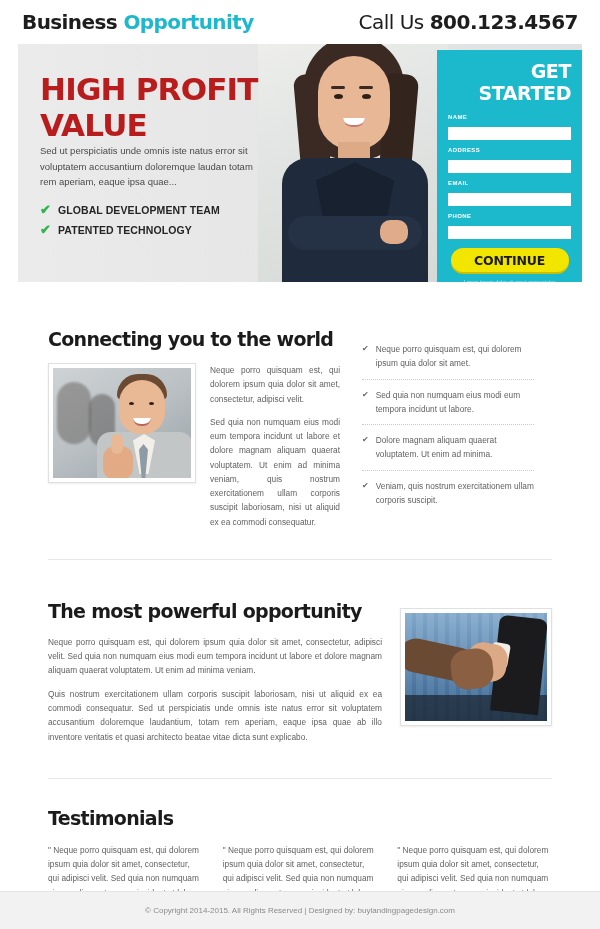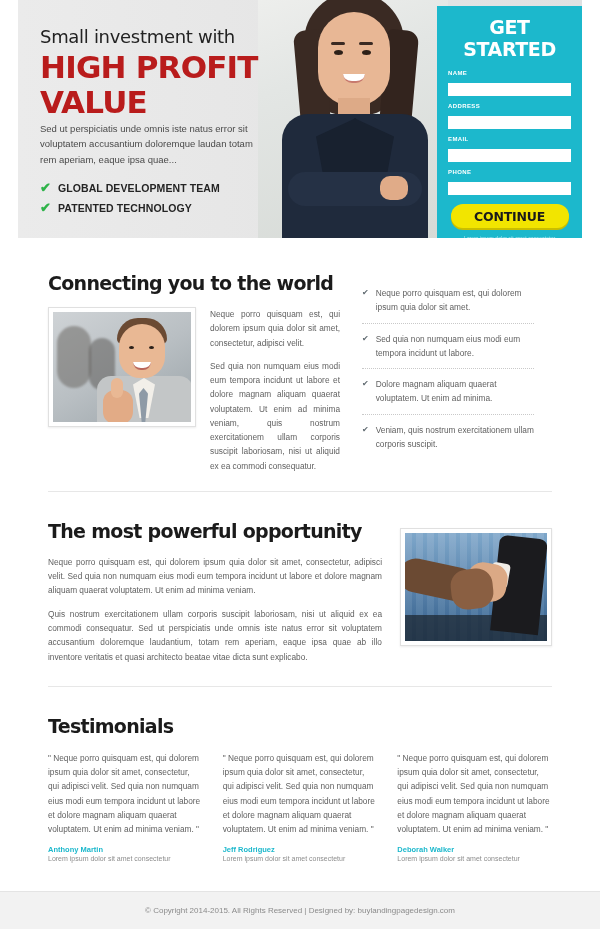--- a/index.html
+++ b/index.html
@@ -195,21 +195,21 @@
     background: #1cb8cc;
     padding: 10px 11px 8px 11px;
     z-index: 4;
   }
   .form-title {
     font-family: "DejaVu Sans", sans-serif;
     color: #fff;
     font-size: 19px;
     font-weight: bold;
     letter-spacing: -0.4px;
-    text-align: center;
+    text-align: right;
     margin-bottom: 10px;
   }
   .field { margin-bottom: 7px; }
   .field-label {
     color: #ffffff;
     font-size: 6px;
     font-weight: bold;
     letter-spacing: 0.4px;
     display: block;
     margin-bottom: 2px;
@@ -243,21 +243,21 @@
   }
   .form-note {
     margin-top: 7px;
     text-align: center;
     color: #b6ecf3;
     font-size: 5px;
     letter-spacing: 0.1px;
   }
 
   
-  .content { padding: 0 48px; }
+  .content { padding: 12px 48px; }
 
   .sec-title {
     font-family: "DejaVu Sans", sans-serif;
     font-size: 19px;
     font-weight: bold;
     color: #1b1b1b;
     letter-spacing: -0.7px;
   }
   .body-text {
     font-size: 8.3px;
@@ -355,20 +355,30 @@
     border-top: 1px solid #e4e4e4;
     display: flex; align-items: center; justify-content: center;
   }
   .footer-text { font-size: 8px; color: #8b8b8b; }
 </style>
 </head>
 <body>
 
 <div class="page">
 
+  <div class="header">
+    <div class="logo">
+      <span class="logo-dark">Business</span>
+      <span class="logo-accent">Opportunity</span>
+    </div>
+    <div class="callus">
+      <span>Call Us</span>
+      <span class="phone">800.123.4567</span>
+    </div>
+  </div>
 
   <div class="hero">
     <div class="hero-bg-fade"></div>
 
     <div class="hero-photo">
       <div class="photo-backdrop"></div>
       <div class="ph-hair"></div>
       <div class="ph-hair-l"></div>
       <div class="ph-hair-r"></div>
       <div class="ph-face"></div>
@@ -380,21 +390,20 @@
       <div class="ph-neck"></div>
       <div class="ph-body"></div>
       <div class="ph-shirt"></div>
       <div class="ph-lapel-l"></div>
       <div class="ph-lapel-r"></div>
       <div class="ph-arm"></div>
       <div class="ph-hand"></div>
     </div>
 
     <div class="hero-left">
-      <div class="hero-h1">Small investment with</div>
       <div class="hero-h2">HIGH PROFIT VALUE</div>
       <div class="hero-p">Sed ut perspiciatis unde omnis iste natus error sit voluptatem accusantium doloremque laudan totam rem aperiam, eaque ipsa quae...</div>
       <div class="hero-bullets">
         <div class="hero-bullet">
           <span class="check-green">✔</span>
           <span class="bullet-text">GLOBAL DEVELOPMENT TEAM</span>
         </div>
         <div class="hero-bullet">
           <span class="check-green">✔</span>
           <span class="bullet-text">PATENTED TECHNOLOGY</span>

